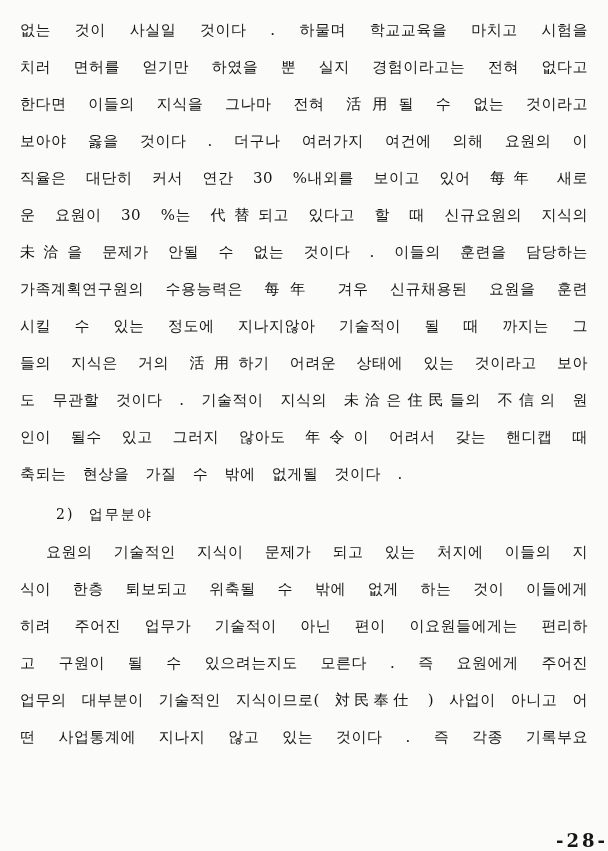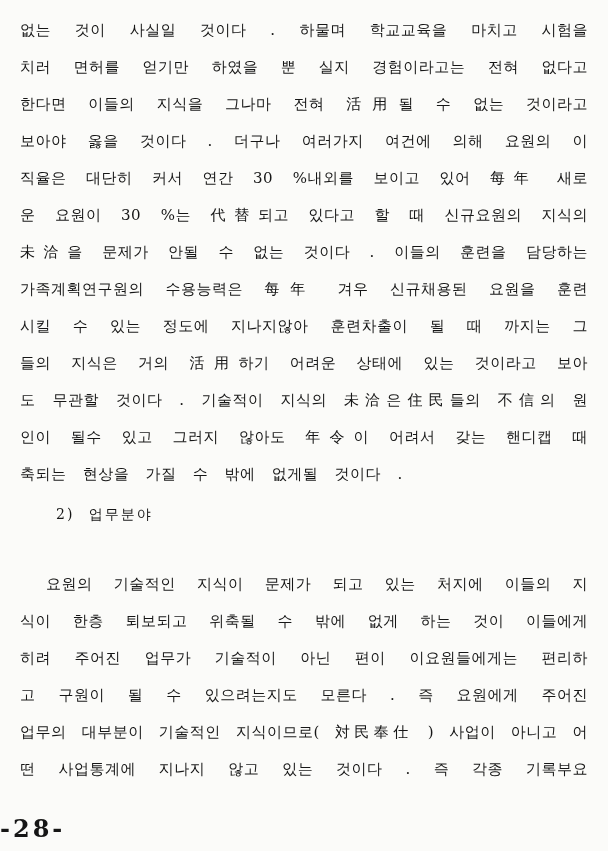--- a/index.html
+++ b/index.html
@@ -30,57 +30,56 @@
     overflow: visible;
   }
   .line.short {
     text-align: left;
     text-align-last: left;
     word-spacing: 11px;
     white-space: normal;
   }
   .line.indent {
     text-indent: 26px;
-    margin-top: 32px;
   }
   .heading-row {
     height: 40px;
     line-height: 40px;
     font-size: 14px;
     letter-spacing: 2px;
     word-spacing: 8px;
     padding-left: 36px;
     margin-top: 1px;
   }
   .footer {
     position: absolute;
     left: 0;
     right: 0;
-    bottom: 8px;
-    text-align: left;
-    font-size: 24px;
+    bottom: 0;
+    text-align: right;
+    font-size: 18px;
     letter-spacing: 3px;
     font-weight: bold;
   }
 </style>
 </head>
 <body>
 
 <div class="page">
 
   <div>
     <div class="line">없는 것이 사실일 것이다 . 하물며 학교교육을 마치고 시험을</div>
     <div class="line">치러 면허를 얻기만 하였을 뿐 실지 경험이라고는 전혀 없다고</div>
     <div class="line">한다면 이들의 지식을 그나마 전혀 活用될 수 없는 것이라고</div>
     <div class="line">보아야 옳을 것이다 . 더구나 여러가지 여건에 의해 요원의 이</div>
     <div class="line">직율은 대단히 커서 연간 30 %내외를 보이고 있어 每年 새로</div>
     <div class="line">운 요원이 30 %는 代替되고 있다고 할 때 신규요원의 지식의</div>
     <div class="line">未洽을 문제가 안될 수 없는 것이다 . 이들의 훈련을 담당하는</div>
     <div class="line">가족계획연구원의 수용능력은 每年 겨우 신규채용된 요원을 훈련</div>
-    <div class="line">시킬 수 있는 정도에 지나지않아 훈련차출이 될 때 까지는 그</div>
+    <div class="line">시킬 수 있는 정도에 지나지않아 기술적이 될 때 까지는 그</div>
     <div class="line">들의 지식은 거의 活用하기 어려운 상태에 있는 것이라고 보아</div>
     <div class="line">도 무관할 것이다 . 기술적이 지식의 未洽은住民들의 不信의 원</div>
     <div class="line">인이 될수 있고 그러지 않아도 年令이 어려서 갖는 핸디캡 때</div>
     <div class="line short">축되는 현상을 가질 수 밖에 없게될 것이다 .</div>
   </div>
 
   <div class="heading-row">2) 업무분야</div>
 
   <div>
     <div class="line indent">요원의 기술적인 지식이 문제가 되고 있는 처지에 이들의 지</div>

